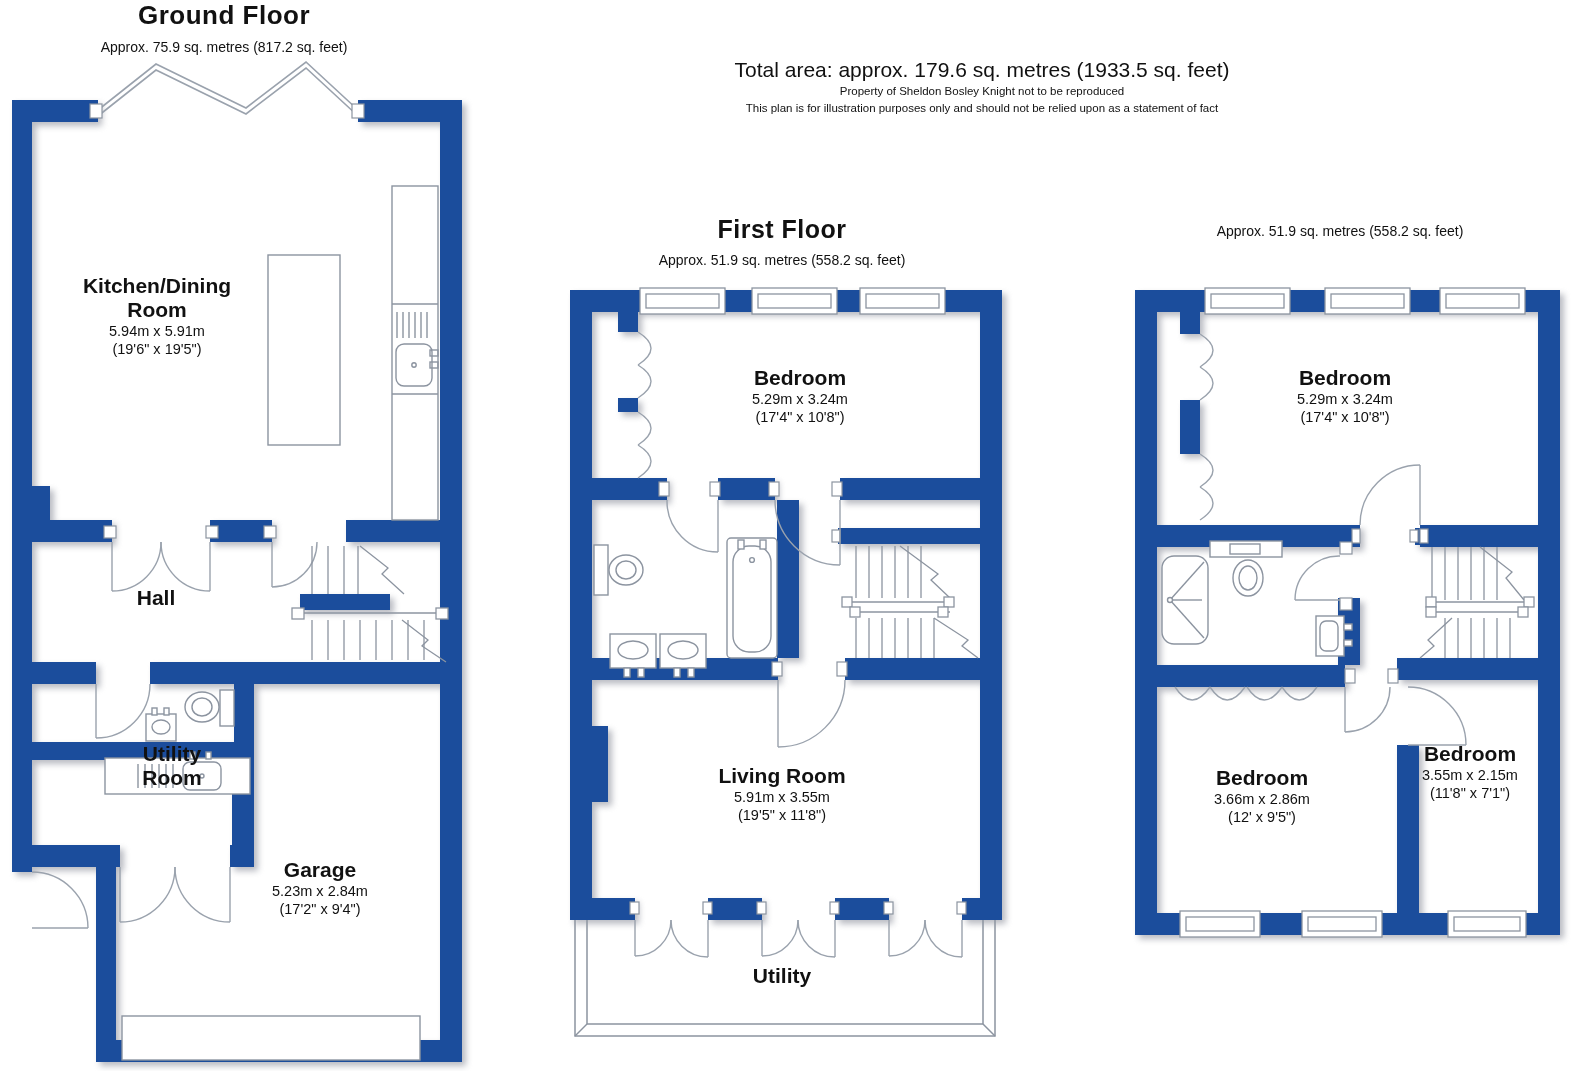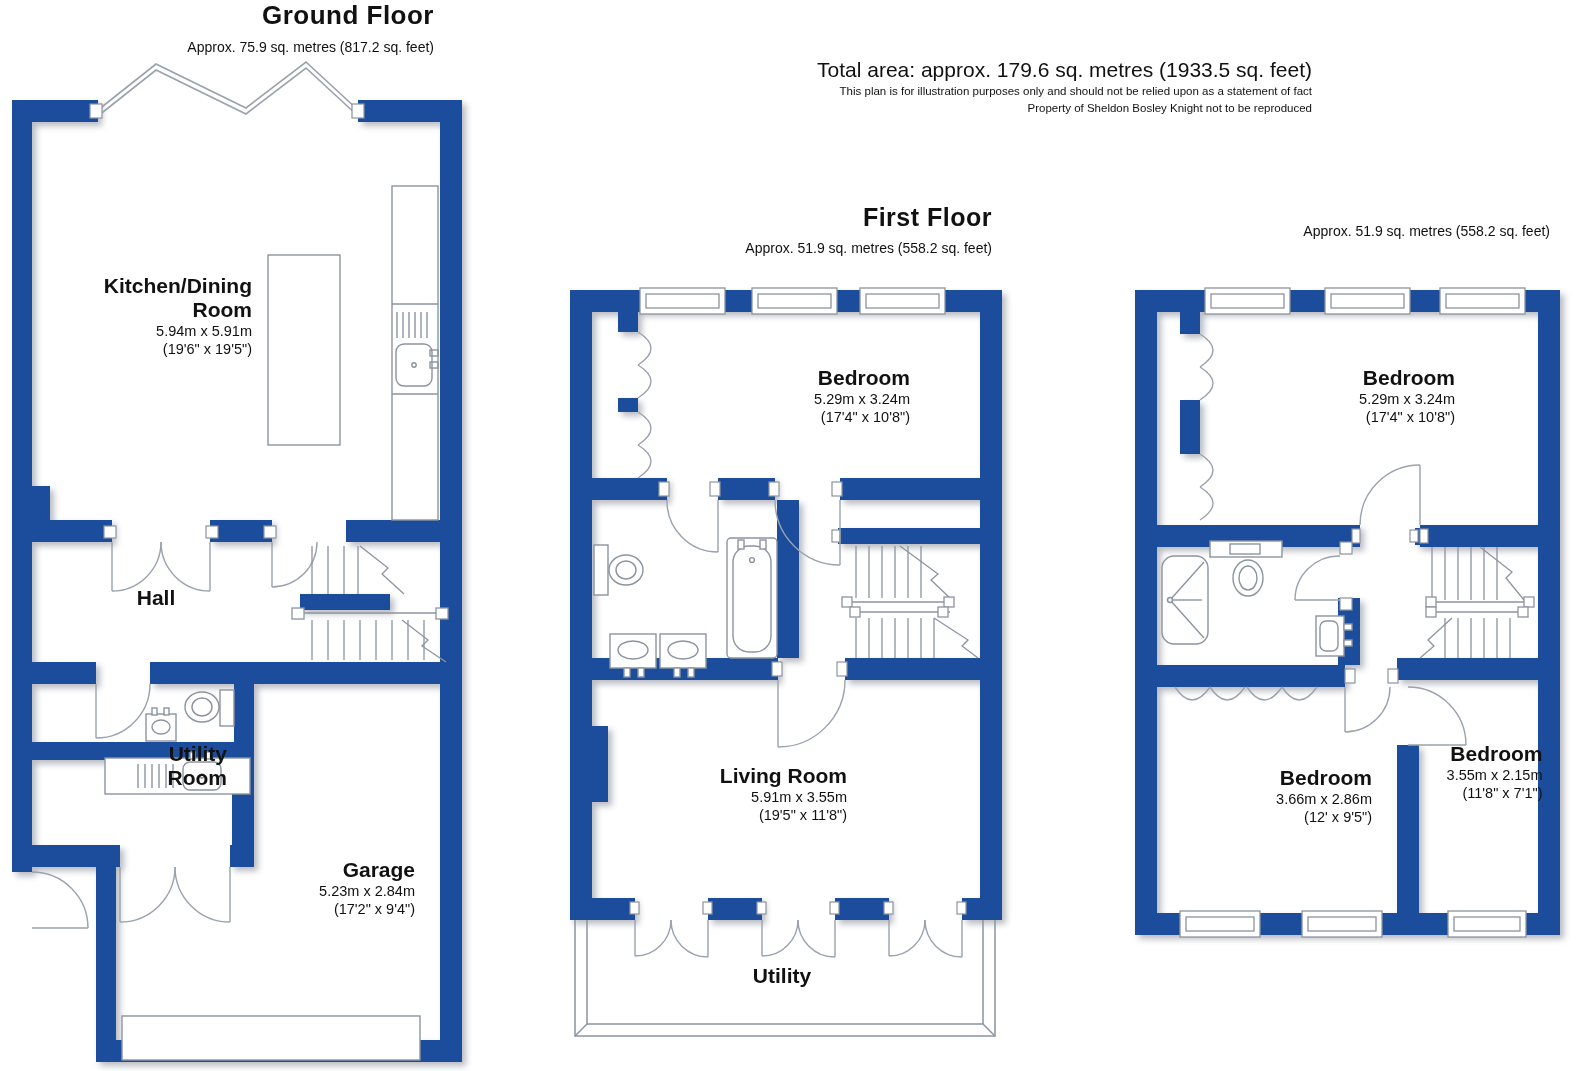--- a/index.html
+++ b/index.html
@@ -3,21 +3,21 @@
 <meta charset="utf-8">
 <style>
   html,body{margin:0;padding:0;background:#ffffff;}
   #plan-canvas{
     position:relative;width:1595px;height:1071px;background:#ffffff;
     font-family:"Liberation Sans", sans-serif;color:#111;
     overflow:hidden;
   }
   #plan-canvas svg{position:absolute;left:0;top:0;}
   .walls{filter:drop-shadow(4px 4px 3px rgba(100,105,120,0.45));}
-  .lbl{position:absolute;transform:translateX(-50%);text-align:right;line-height:1.15;}
+  .lbl{position:absolute;transform:translateX(-50%);text-align:center;line-height:1.15;}
   .floor-title{font-size:26px;font-weight:bold;letter-spacing:.5px;}
   .floor-area{font-size:14px;margin-top:8px;}
   .total-line{font-size:21px;}
   .disclaimer{font-size:11.5px;line-height:15px;margin-top:2px;}
   .room-name{font-size:21px;font-weight:bold;line-height:24px;}
   .room-dims{font-size:14.5px;line-height:18px;}
 </style>
 </head>
 <body>
 
@@ -388,25 +388,25 @@
   </g>
 </svg>
 
 <div class="lbl" style="left:224px;top:1px;width:420px">
   <div class="floor-title">Ground Floor</div>
   <div class="floor-area">Approx. 75.9 sq. metres (817.2 sq. feet)</div>
 </div>
 
 <div class="lbl" style="left:982px;top:58px;width:660px">
   <div class="total-line">Total area: approx. 179.6 sq. metres (1933.5 sq. feet)</div>
+  <div class="disclaimer">Property of Sheldon Bosley Knight not to be reproduced</div>
   <div class="disclaimer">This plan is for illustration purposes only and should not be relied upon as a statement of fact</div>
-  <div class="disclaimer">Property of Sheldon Bosley Knight not to be reproduced</div>
-</div>
-
-<div class="lbl" style="left:782px;top:203px;width:420px">
+</div>
+
+<div class="lbl" style="left:782px;top:215px;width:420px">
   <div class="floor-title" style="font-size:25px">First Floor</div>
   <div class="floor-area">Approx. 51.9 sq. metres (558.2 sq. feet)</div>
 </div>
 
 <div class="lbl" style="left:1340px;top:215px;width:420px">
   <div class="floor-area">Approx. 51.9 sq. metres (558.2 sq. feet)</div>
 </div>
 
 <div class="lbl" style="left:157px;top:274px;width:190px">
   <div class="room-name">Kitchen/Dining Room</div>

